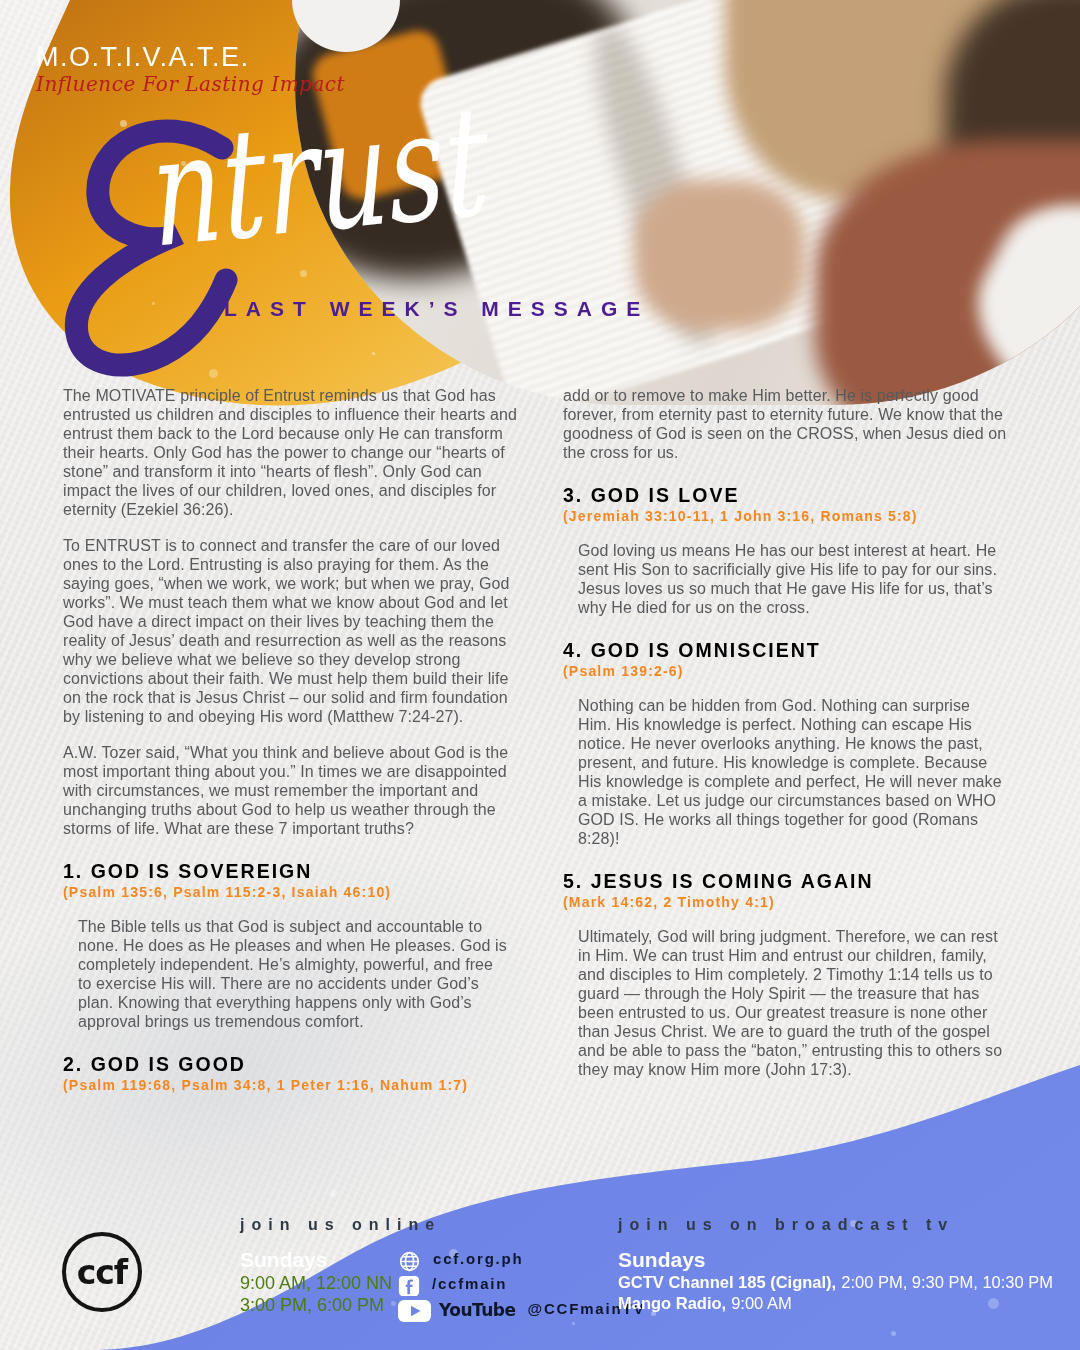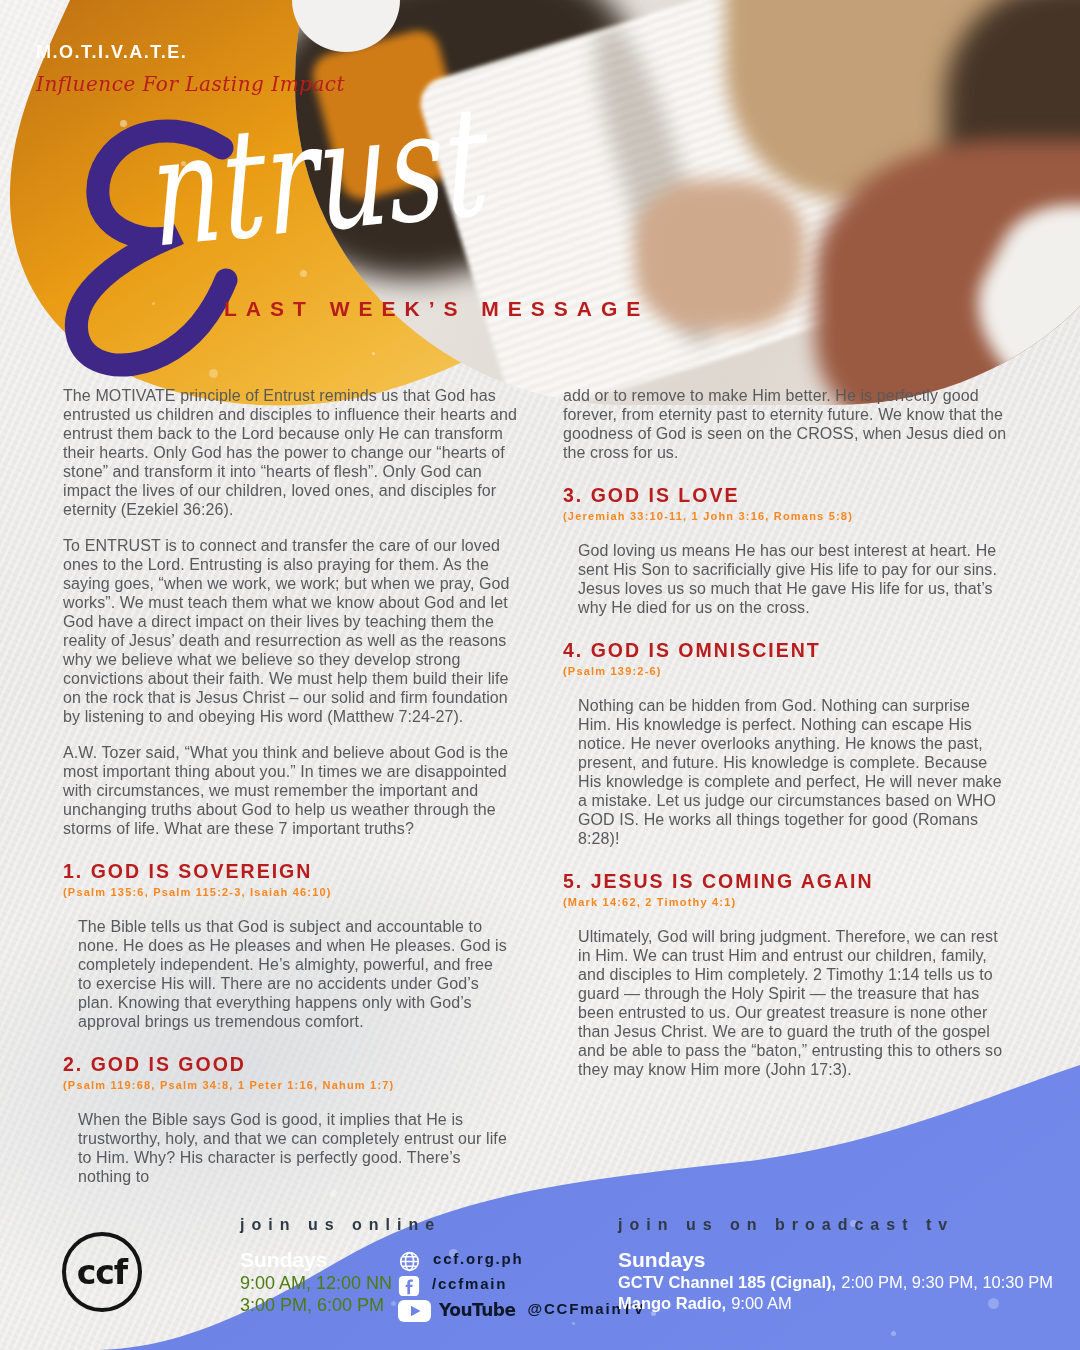--- a/index.html
+++ b/index.html
@@ -27,29 +27,29 @@
   .ph.pages{left:160px;top:160px;width:470px;height:350px;border-radius:26px;filter:blur(2px);transform:rotate(-17deg);
     background:repeating-linear-gradient(178deg,#fcfbf9 0 7px,#ddd8d1 7px 9px);}
   .ph.page-shadow{left:330px;top:170px;width:60px;height:330px;background:rgba(120,105,90,.35);transform:rotate(-17deg);filter:blur(10px);}
   .ph.hair{left:430px;top:10px;width:300px;height:340px;background:radial-gradient(circle at 40% 30%,#cfae83,#b3916а 55%,#a98a62);background-color:#c3a077;filter:blur(9px);}
   .ph.hair-dark{left:650px;top:130px;width:300px;height:300px;background:#463527;filter:blur(12px);}
   .ph.shirt{left:520px;top:290px;width:460px;height:330px;background:#9a5a41;filter:blur(10px);}
   .ph.hand{left:340px;top:330px;width:170px;height:150px;background:#cfa98c;filter:blur(9px);}
   .ph.chair{left:680px;top:380px;width:330px;height:210px;background:#f2f0ed;transform:rotate(28deg);filter:blur(8px);}
   .white-dot-blob{position:absolute;left:292px;top:-52px;width:108px;height:104px;border-radius:50%;background:#f2f1ef;z-index:2;}
 
-  .brand{position:absolute;left:36px;top:42px;z-index:3;color:#fff;font-weight:700;
-    font-size:18px;letter-spacing:1.5px;}
+  .brand{position:absolute;left:36px;top:42px;z-index:3;color:#fff;font-weight:400;
+    font-size:27px;letter-spacing:1.5px;}
   .tagline{position:absolute;left:36px;top:72px;z-index:3;color:#b91c1c;
     font-family:"DejaVu Serif", serif;font-style:italic;font-size:20px;letter-spacing:.5px;}
   .script-e-svg{position:absolute;left:18px;top:108px;z-index:3;}
   .title-word{position:absolute;left:148px;top:118px;z-index:4;color:#fff;
     font-family:"DejaVu Serif", serif;font-style:italic;font-size:152px;line-height:1;
     transform:scaleX(.72) rotate(-4deg);transform-origin:left top;white-space:nowrap;}
-  .hero-subtitle{position:absolute;left:224px;top:297px;z-index:4;color:#b91c1c;
+  .hero-subtitle{position:absolute;left:224px;top:297px;z-index:4;color:#4c1d95;
     font-size:21px;font-weight:700;letter-spacing:9px;}
 
   .sparkles{position:absolute;width:7px;height:7px;border-radius:50%;z-index:3;background:rgba(255,255,255,.45);}
   .sp-hero{left:120px;top:120px;
     box-shadow:60px 40px 0 -1px rgba(255,255,255,.4),180px 150px 0 0 rgba(255,255,255,.35),
       300px 60px 0 -2px rgba(255,255,255,.4),90px 250px 0 1px rgba(255,255,255,.3),
       250px 230px 0 -2px rgba(255,255,255,.45),360px 160px 0 -1px rgba(255,255,255,.3),
       30px 180px 0 -2px rgba(255,255,255,.35),330px 290px 0 0 rgba(255,255,255,.25);}
   .sp-footer{left:330px;top:1190px;z-index:6;background:rgba(255,255,255,.35);
     box-shadow:120px 60px 0 1px rgba(255,255,255,.3),320px 120px 0 -1px rgba(255,255,255,.35),
@@ -57,22 +57,22 @@
       430px 90px 0 -2px rgba(255,255,255,.3),240px 130px 0 -2px rgba(255,255,255,.3),
       560px 140px 0 -1px rgba(255,255,255,.3),60px 110px 0 -1px rgba(255,255,255,.25)}
 
   
   .col{position:absolute;top:386px;z-index:4;width:460px;color:#58595c;
     font-size:16px;line-height:19px;letter-spacing:.1px;}
   .col-left{left:63px;}
   .col-right{left:563px;width:458px;}
   .col p{margin:0 0 17px 0;}
   .sect{margin-top:24px;}
-  .sect h3{margin:0 0 2px 0;color:#b91c1c;font-size:19.5px;font-weight:700;letter-spacing:2px;}
-  .sect .refs{margin:0 0 9px 0;color:#f6871f;font-size:11px;font-weight:700;letter-spacing:1.2px;}
+  .sect h3{margin:0 0 2px 0;color:#000000;font-size:19.5px;font-weight:700;letter-spacing:2px;}
+  .sect .refs{margin:0 0 9px 0;color:#f6871f;font-size:14px;font-weight:700;letter-spacing:1.2px;}
   .sect .sbody{margin:15px;}
 
   
   .footer-wave{position:absolute;left:0;bottom:0;z-index:5;}
   .ccf-logo{position:absolute;left:62px;top:1232px;z-index:6;width:72px;height:72px;border-radius:50%;
     border:4px solid #141414;display:flex;align-items:center;justify-content:center;
     color:#141414;font-weight:800;font-size:33px;letter-spacing:-1px;
     font-family:"DejaVu Sans", sans-serif;}
   .fblock{position:absolute;z-index:6;}
   .fheading{color:#2f3a45;font-size:16px;font-weight:700;letter-spacing:7px;}
@@ -142,21 +142,20 @@
 
   <div class="sect">
     <h3>1. GOD IS SOVEREIGN</h3>
     <div class="refs">(Psalm 135:6, Psalm 115:2-3, Isaiah 46:10)</div>
     <p class="sbody">The Bible tells us that God is subject and accountable to none. He does as He pleases and when He pleases. God is completely independent. He’s almighty, powerful, and free to exercise His will. There are no accidents under God’s plan. Knowing that everything happens only with God’s approval brings us tremendous comfort.</p>
   </div>
 
   <div class="sect">
     <h3>2. GOD IS GOOD</h3>
     <div class="refs">(Psalm 119:68, Psalm 34:8, 1 Peter 1:16, Nahum 1:7)</div>
-    <p class="sbody">When the Bible says God is good, it implies that He is trustworthy, holy, and that we can completely entrust our life to Him. Why? His character is perfectly good. There’s nothing to</p>
   </div>
 </div>
 
 <div class="col col-right">
   <p>add or to remove to make Him better. He is perfectly good forever, from eternity past to eternity future. We know that the goodness of God is seen on the CROSS, when Jesus died on the cross for us.</p>
 
   <div class="sect">
     <h3>3. GOD IS LOVE</h3>
     <div class="refs">(Jeremiah 33:10-11, 1 John 3:16, Romans 5:8)</div>
     <p class="sbody">God loving us means He has our best interest at heart. He sent His Son to sacrificially give His life to pay for our sins. Jesus loves us so much that He gave His life for us, that’s why He died for us on the cross.</p>

